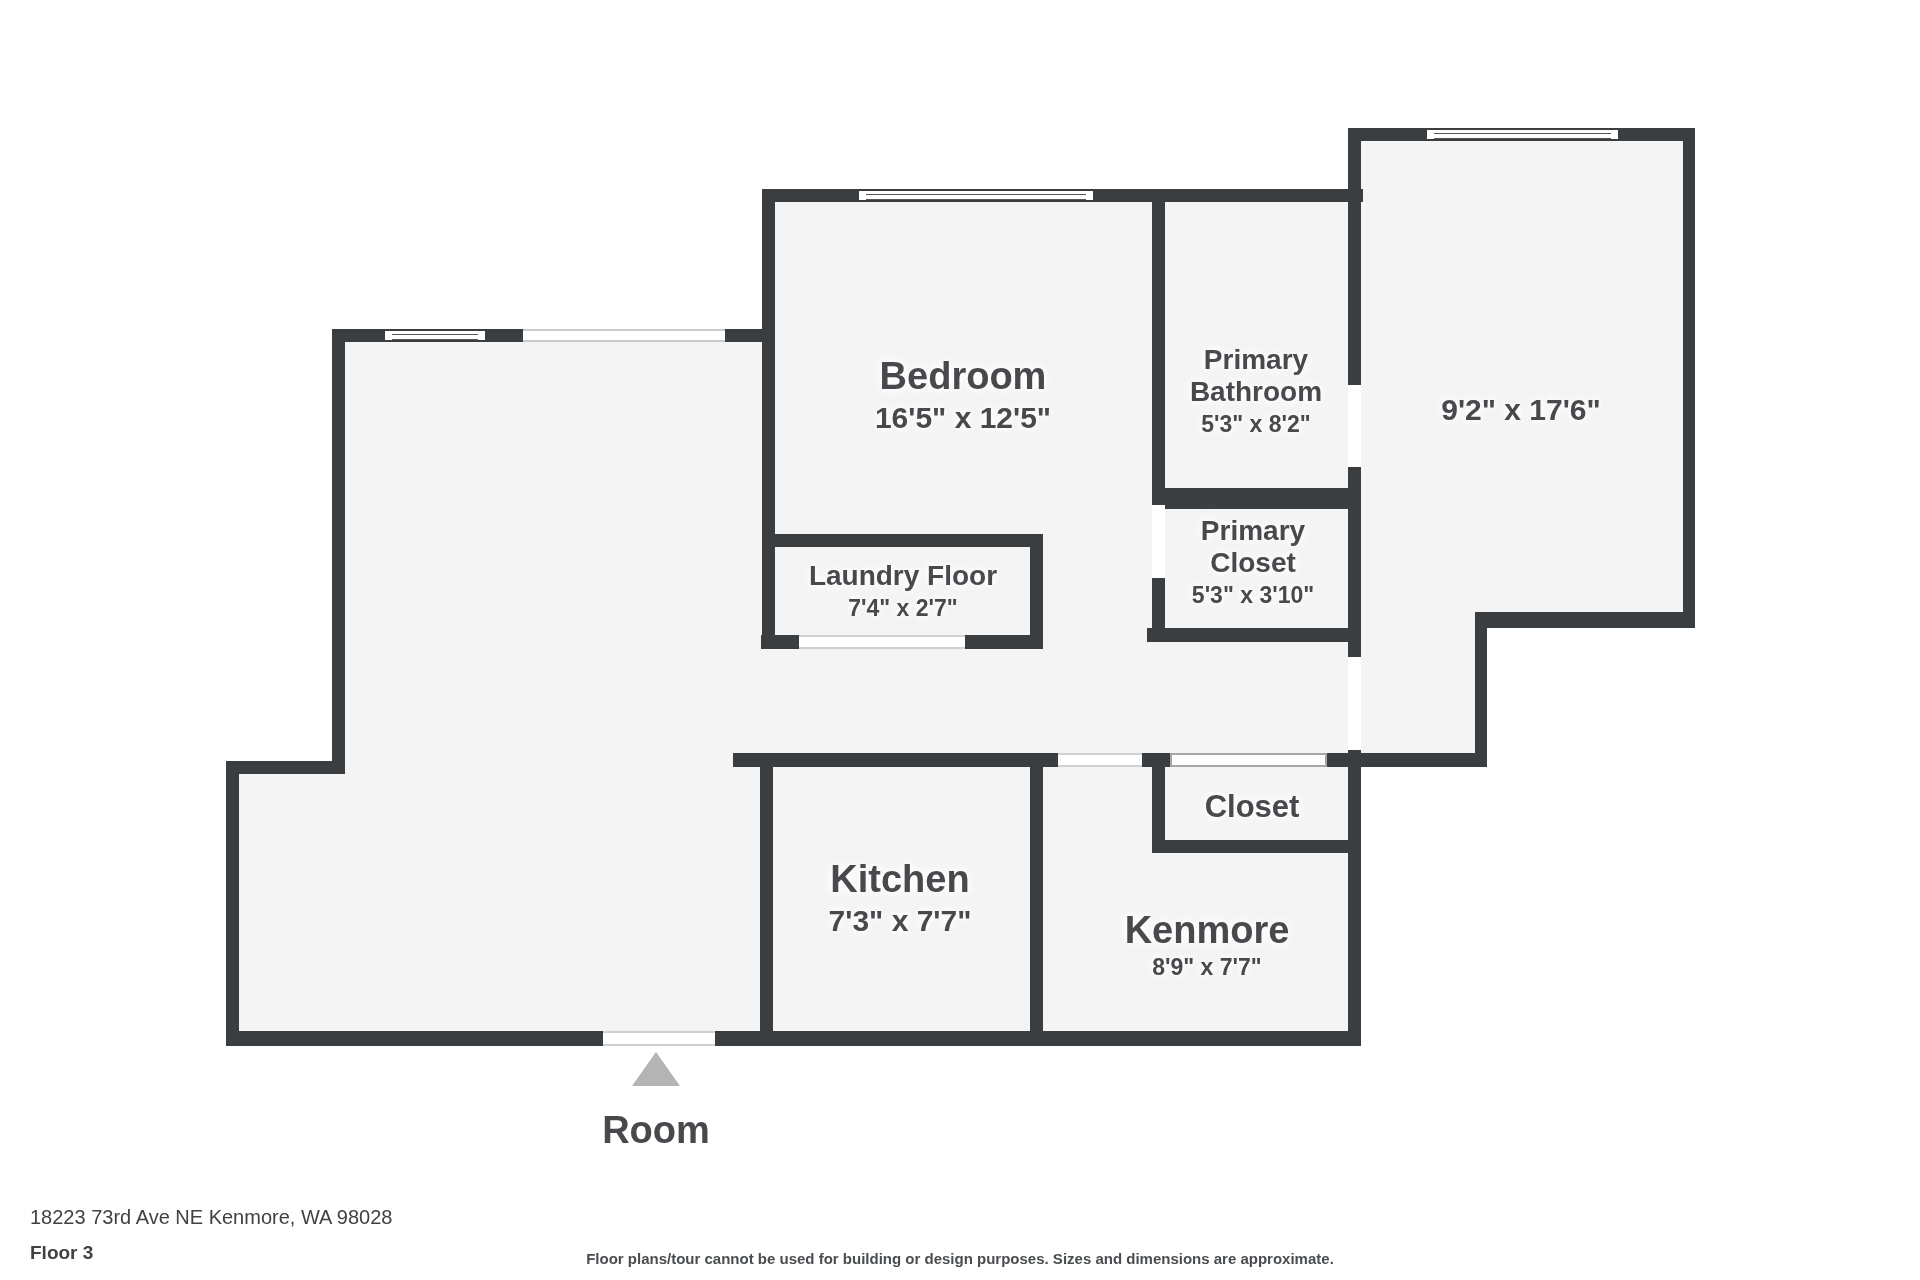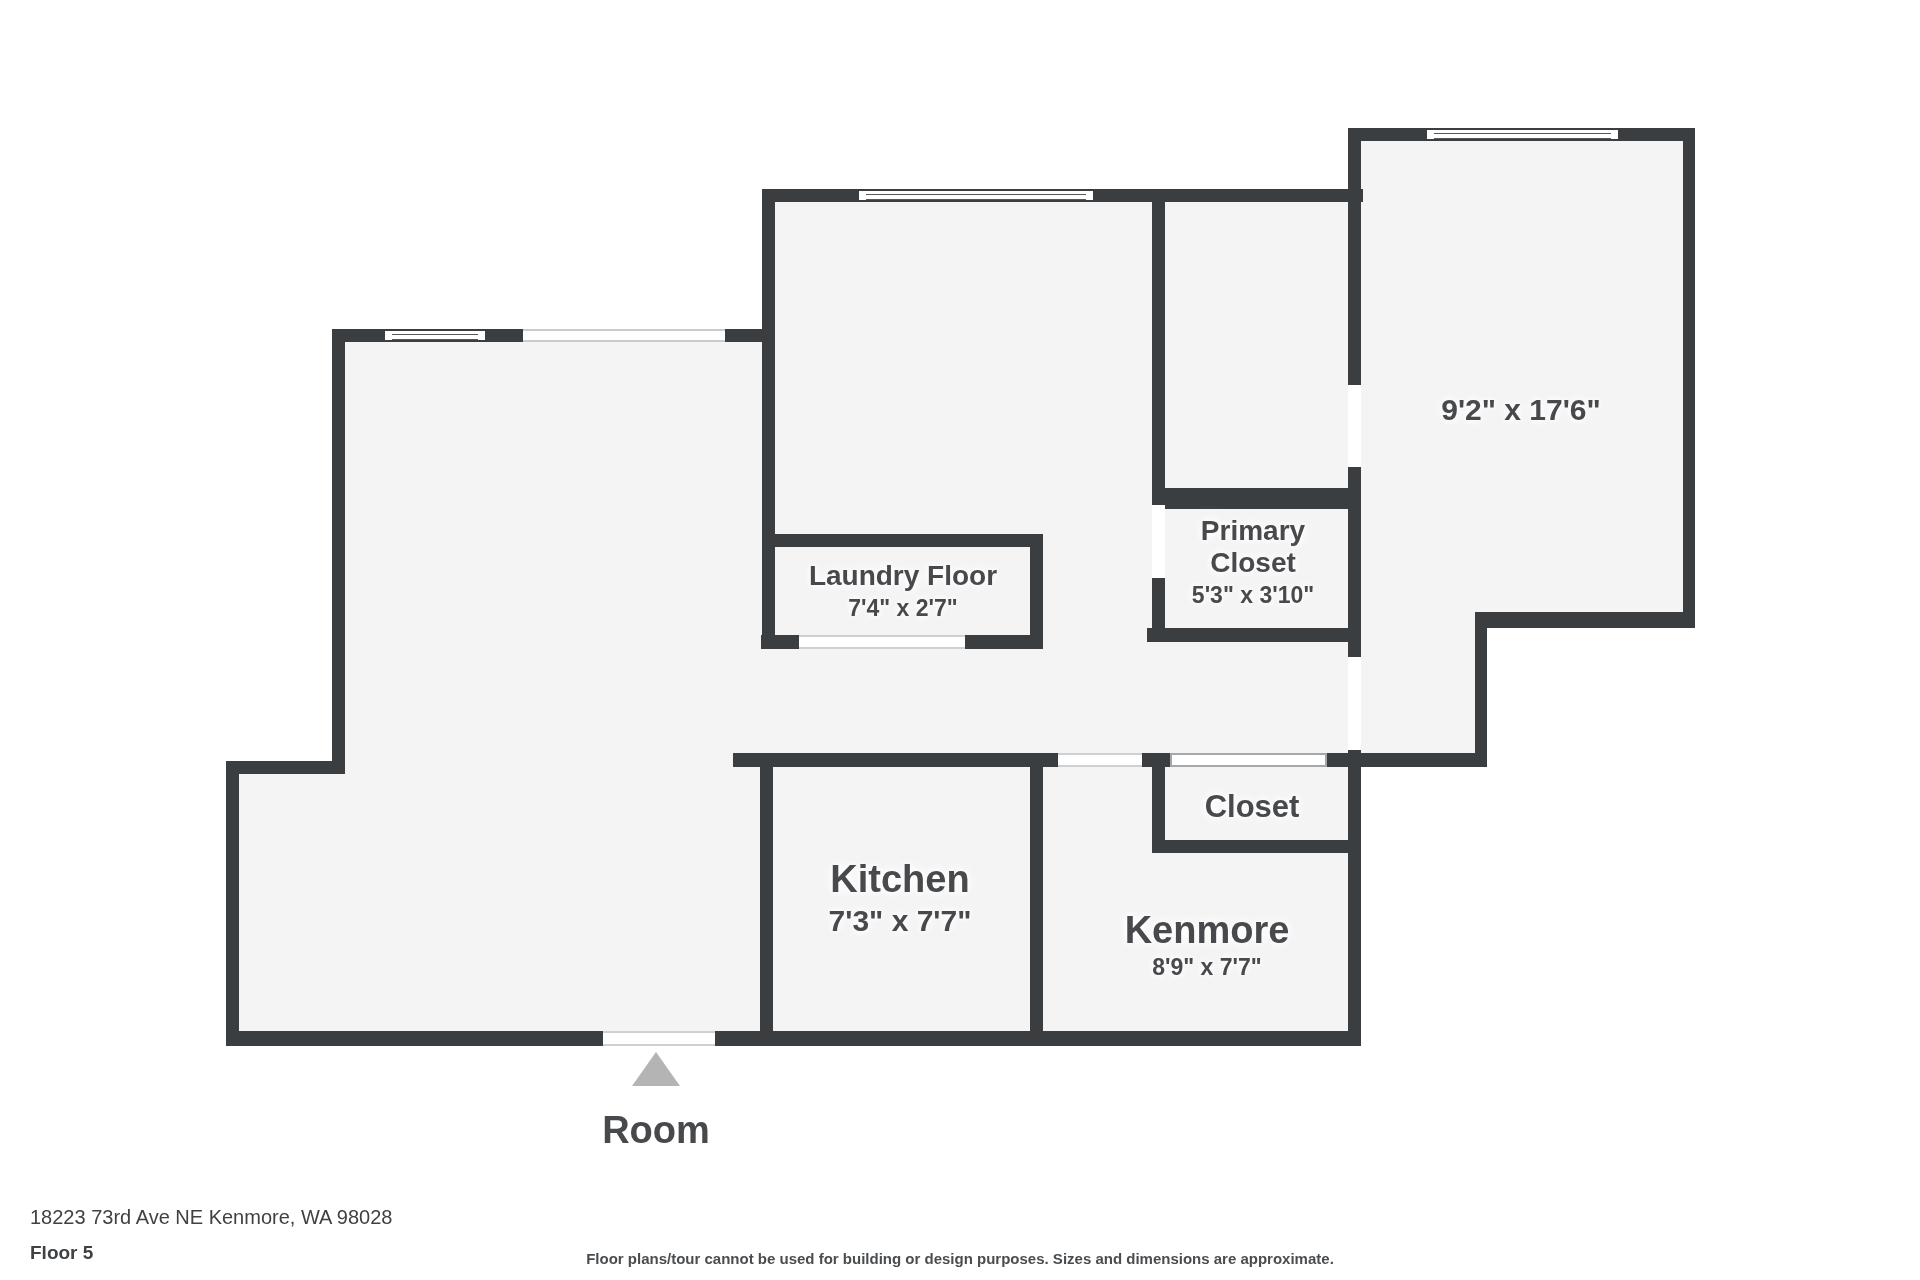--- a/index.html
+++ b/index.html
@@ -92,21 +92,29 @@
   <div class="slider" style="left:1170px;top:753px;width:157px;height:14px"></div>
 
   <div class="door-h" style="left:799px;top:635px;width:166px;height:14px"></div>
   <div class="door-h" style="left:1058px;top:753px;width:84px;height:14px"></div>
   <div class="door-h" style="left:603px;top:1031px;width:112px;height:15px"></div>
   <div class="door-v" style="left:1152px;top:505px;width:13px;height:73px"></div>
   <div class="door-v" style="left:1348px;top:385px;width:13px;height:82px"></div>
   <div class="door-v" style="left:1348px;top:657px;width:13px;height:93px"></div>
 
 
+  <div class="room-label" style="left:963px;top:396px">
+    <div class="rname-lg">Bedroom</div>
+    <div class="rdims-lg">16'5" x 12'5"</div>
+  </div>
 
+  <div class="room-label wrap" style="left:1256px;top:391px;width:200px">
+    <div class="rname-sm">Primary Bathroom</div>
+    <div class="rdims-sm">5'3" x 8'2"</div>
+  </div>
 
   <div class="room-label wrap" style="left:1521px;top:408px;width:220px">
     <div class="rdims-lg">9'2" x 17'6"</div>
   </div>
 
   <div class="room-label wrap" style="left:1253px;top:562px;width:160px">
     <div class="rname-sm">Primary Closet</div>
     <div class="rdims-sm">5'3" x 3'10"</div>
   </div>
 
@@ -126,16 +134,16 @@
 
   <div class="room-label" style="left:1207px;top:946px">
     <div class="rname-lg">Kenmore</div>
     <div class="rdims-sm">8'9" x 7'7"</div>
   </div>
 
   <div class="tri"></div>
   <div class="entry-label">Room</div>
 
   <div class="addr">18223 73rd Ave NE Kenmore, WA 98028</div>
-  <div class="floor">Floor 5</div>
+  <div class="floor">Floor 3</div>
   <div class="disclaimer">Floor plans/tour cannot be used for building or design purposes. Sizes and dimensions are approximate.</div>
 
 </div>
 
 </body></html>

